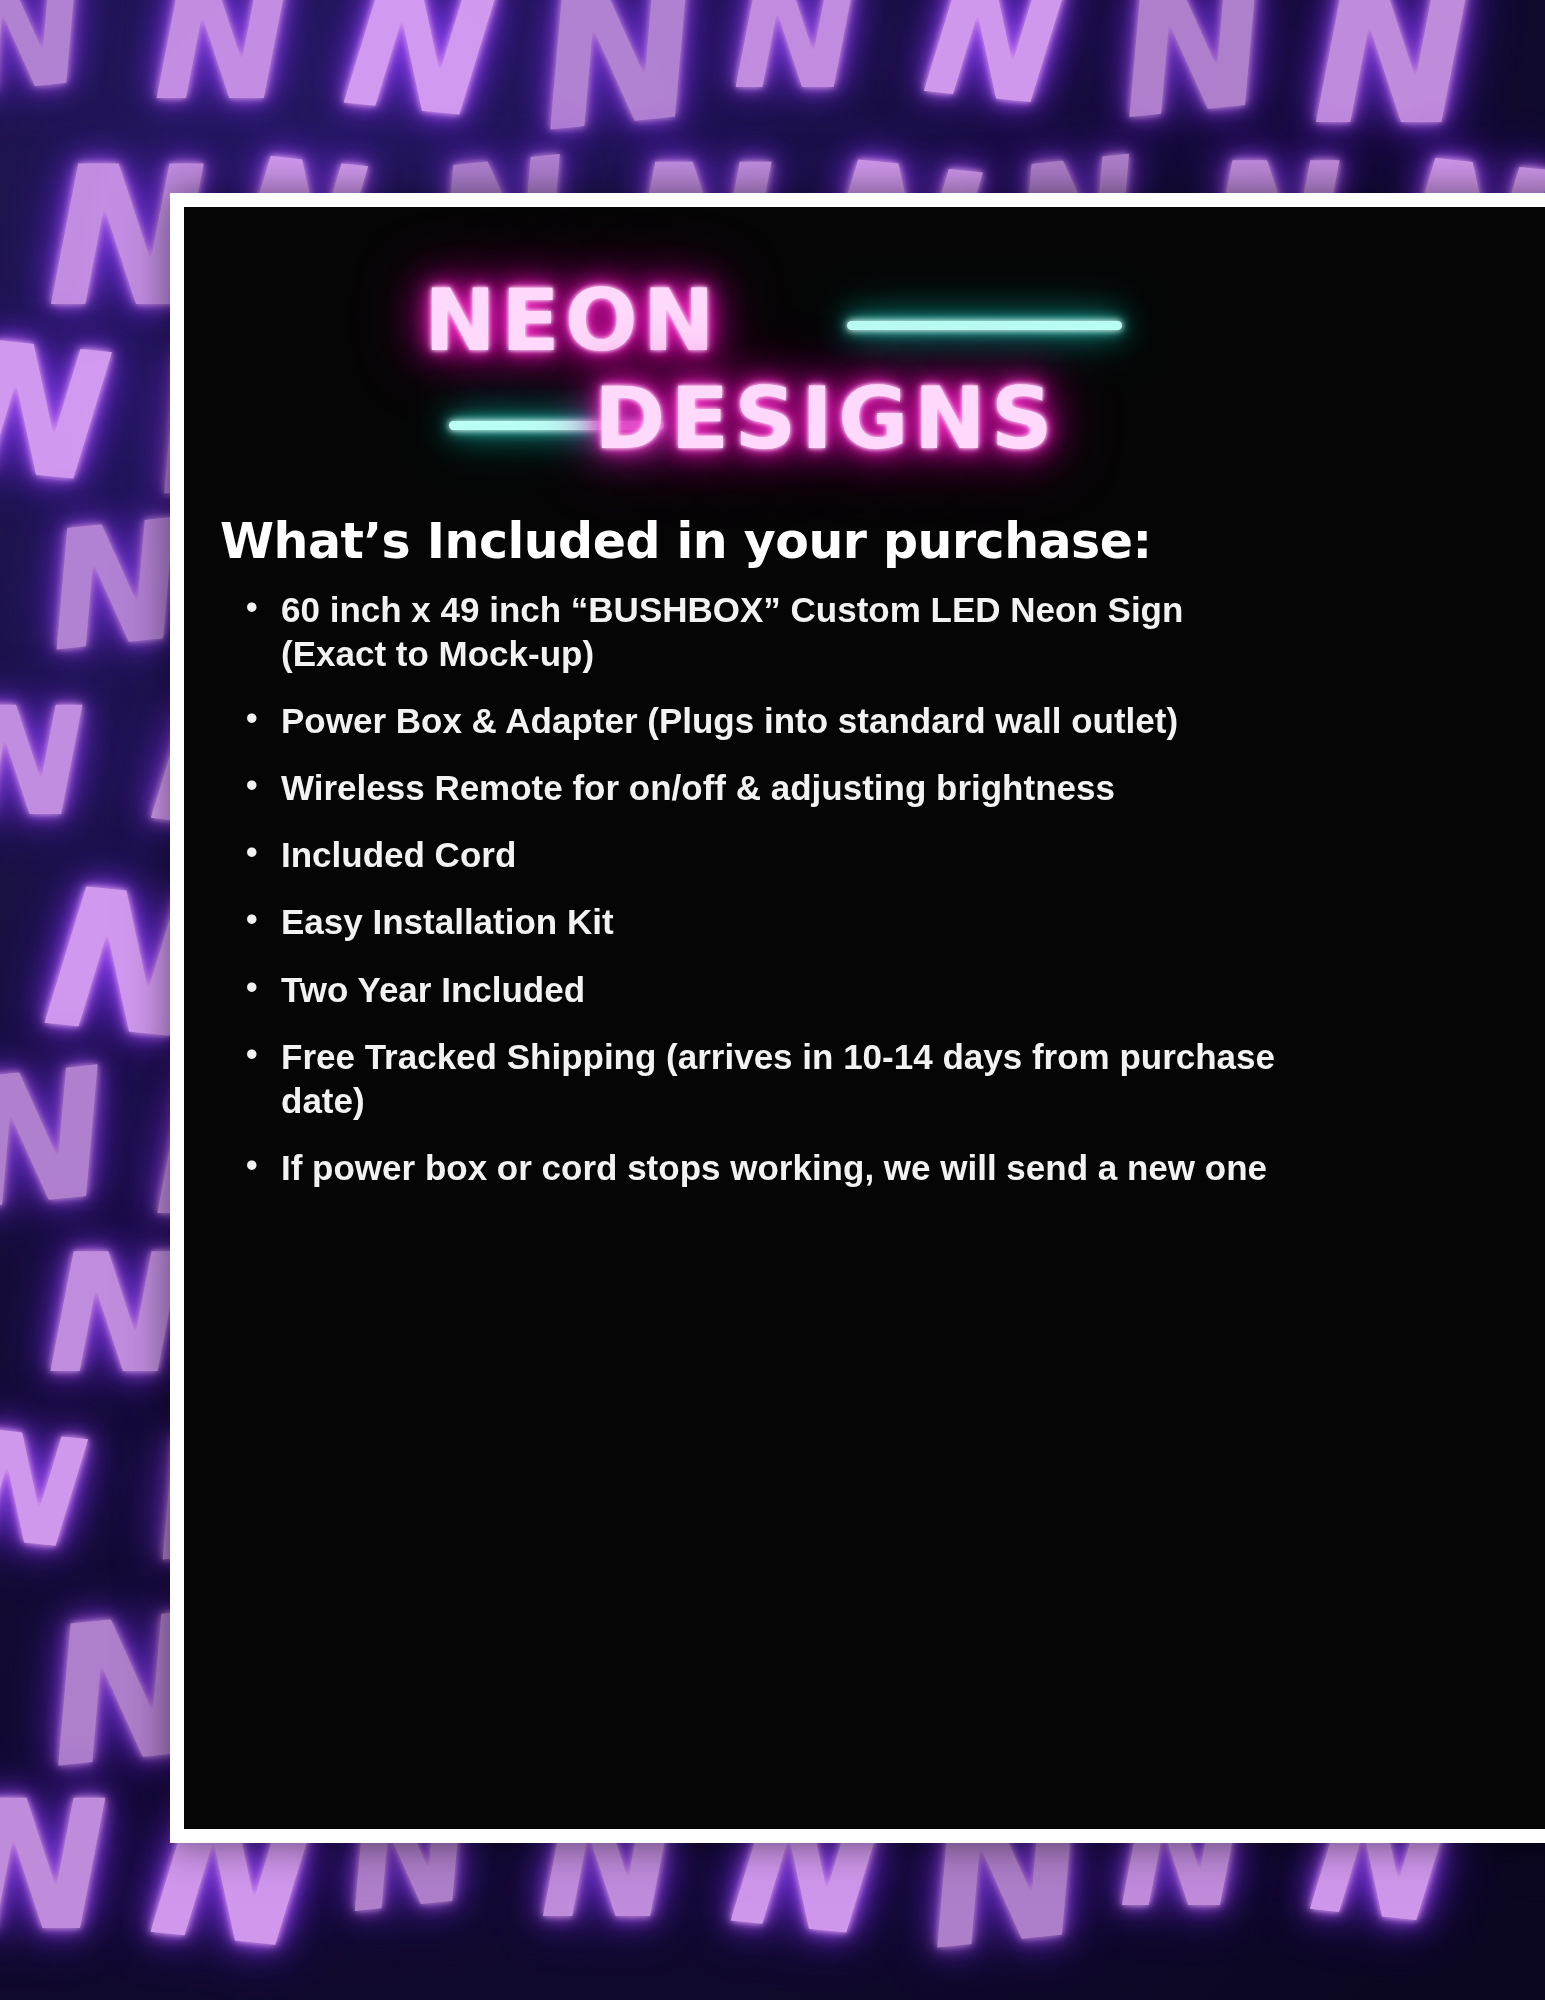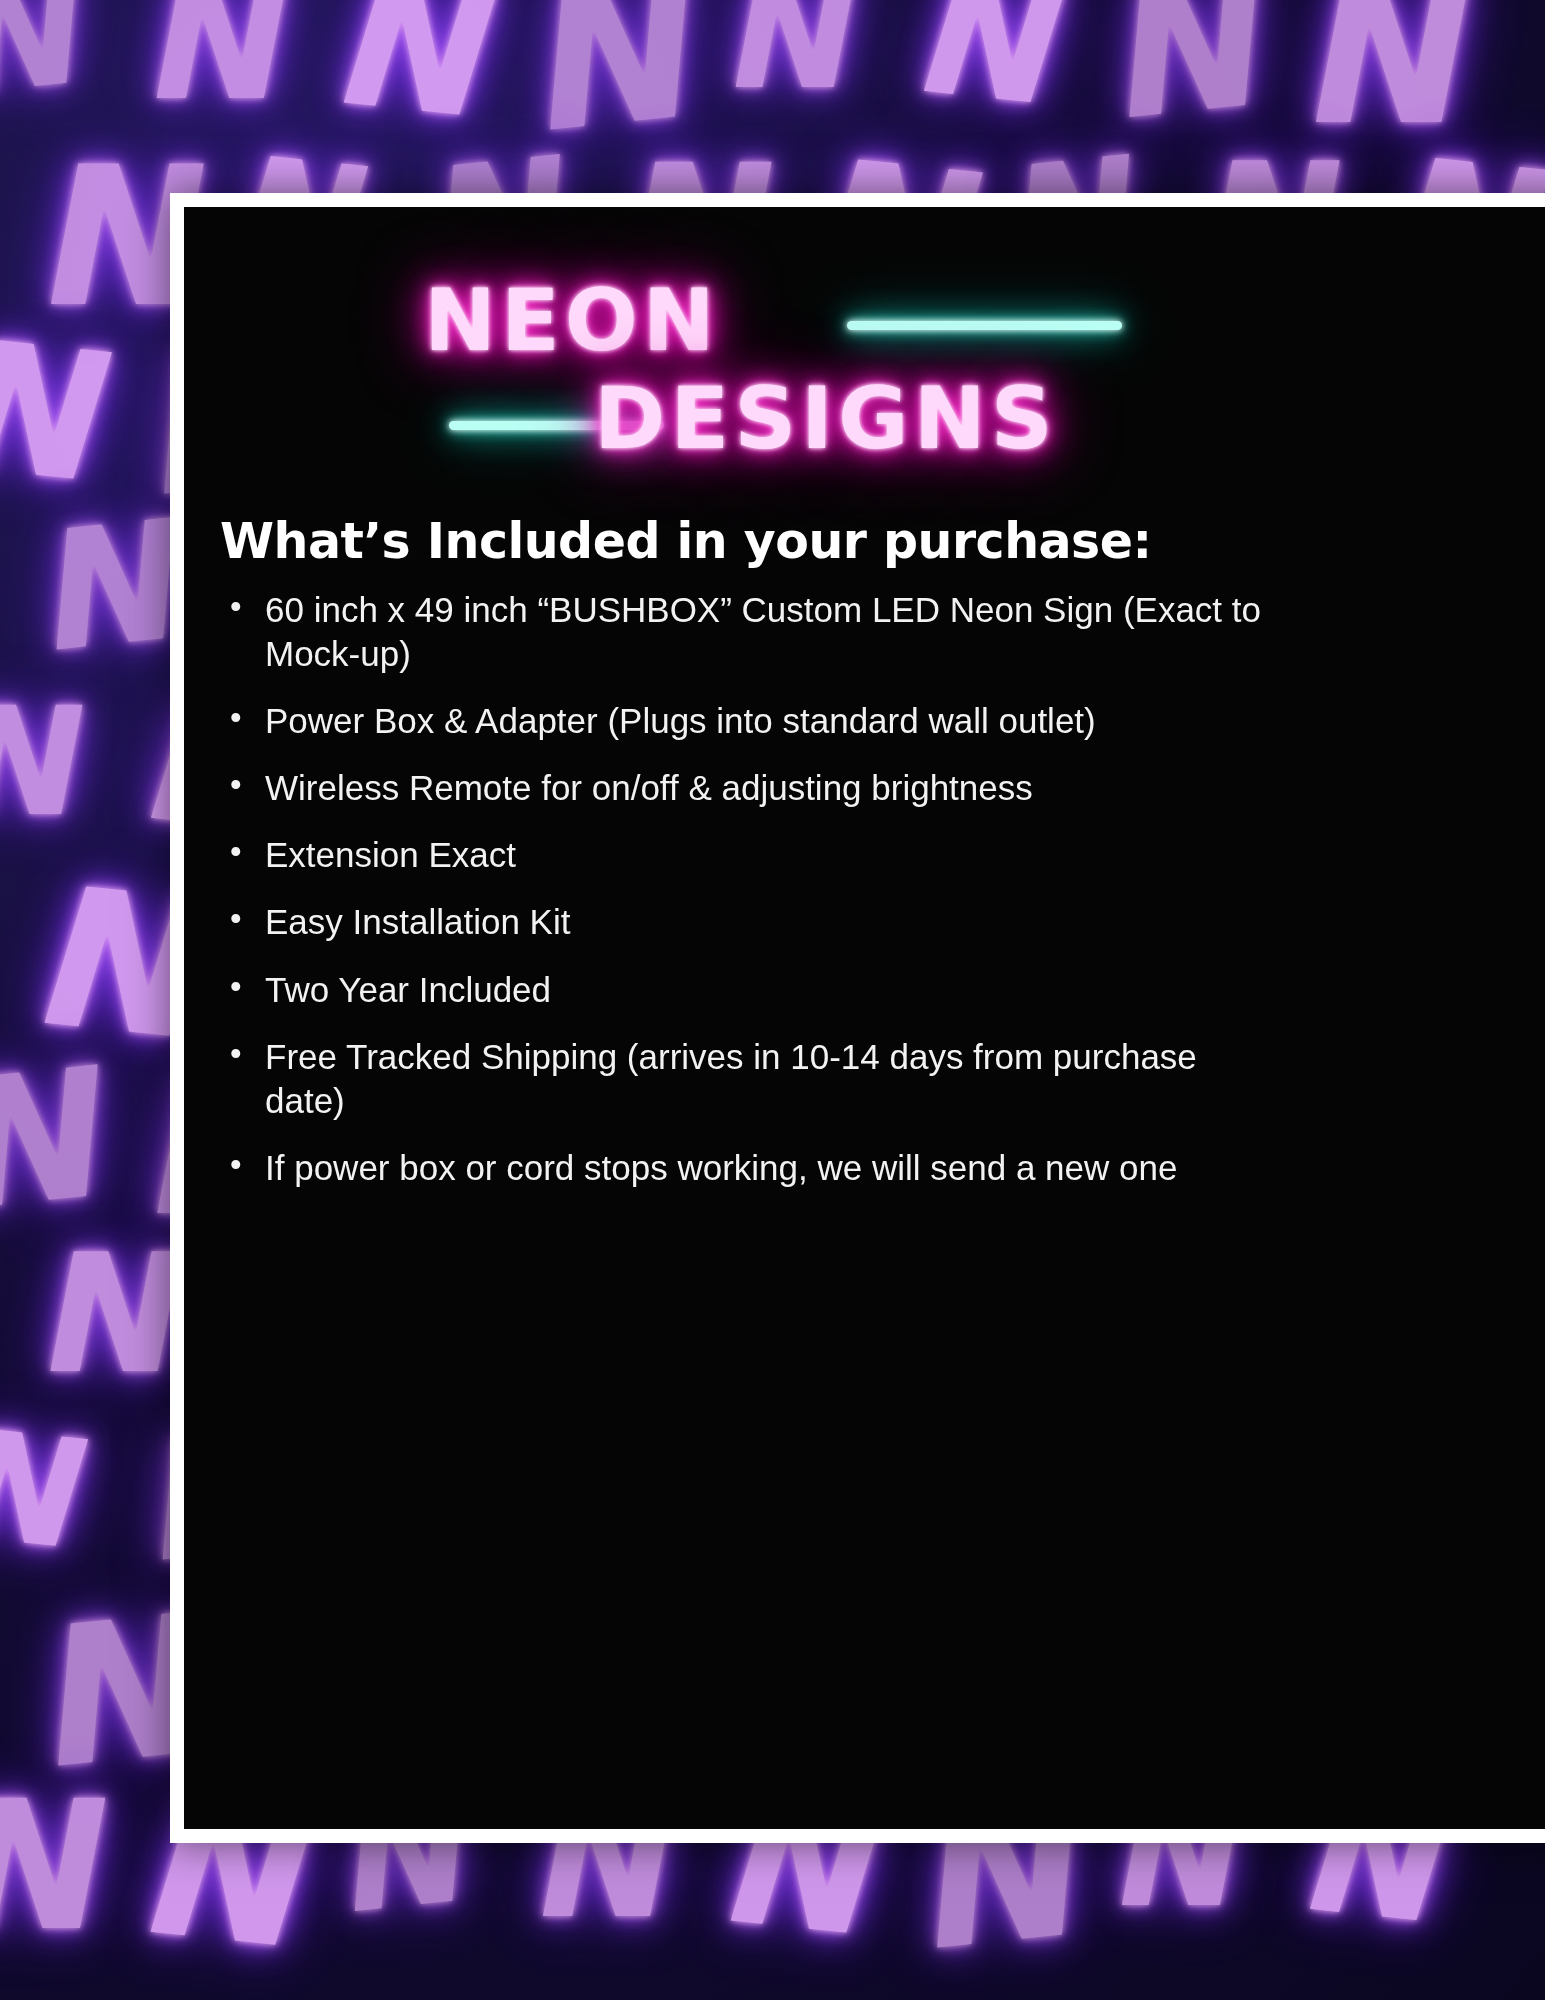--- a/index.html
+++ b/index.html
@@ -119,22 +119,23 @@
   #heading {
     font-family: "DejaVu Sans", sans-serif;
     font-weight: 700;
     font-size: 49px;
     color: #ffffff;
     letter-spacing: -0.5px;
     margin: 0 0 18px 0;
   }
   #included-list {
     list-style: none;
-    margin: 0;
+    margin: 16px;
     padding: 0;
+    font-weight: bold;
   }
   #included-list li {
     position: relative;
     color: #f2f2f2;
     font-family: "Liberation Sans", sans-serif;
     font-size: 35px;
     line-height: 1.26;
     padding-left: 45px;
     margin-bottom: 23px;
     max-width: 1000px;
@@ -251,21 +252,21 @@
       <div class="neon-bar" id="bar-bottom"></div>
       <div class="neon-word" id="logo-designs">DESIGNS</div>
     </div>
 
     <div id="content">
       <h1 id="heading">What’s Included in your purchase:</h1>
       <ul id="included-list">
         <li>60 inch x 49 inch “BUSHBOX” Custom LED Neon Sign (Exact to Mock-up)</li>
         <li>Power Box &amp; Adapter (Plugs into standard wall outlet)</li>
         <li>Wireless Remote for on/off &amp; adjusting brightness</li>
-        <li>Extension Exact</li>
+        <li>Included Cord</li>
         <li>Easy Installation Kit</li>
         <li>Two Year Included</li>
         <li>Free Tracked Shipping (arrives in 10-14 days from purchase date)</li>
         <li>If power box or cord stops working, we will send a new one</li>
       </ul>
     </div>
 
   </div>
 </div>
 

